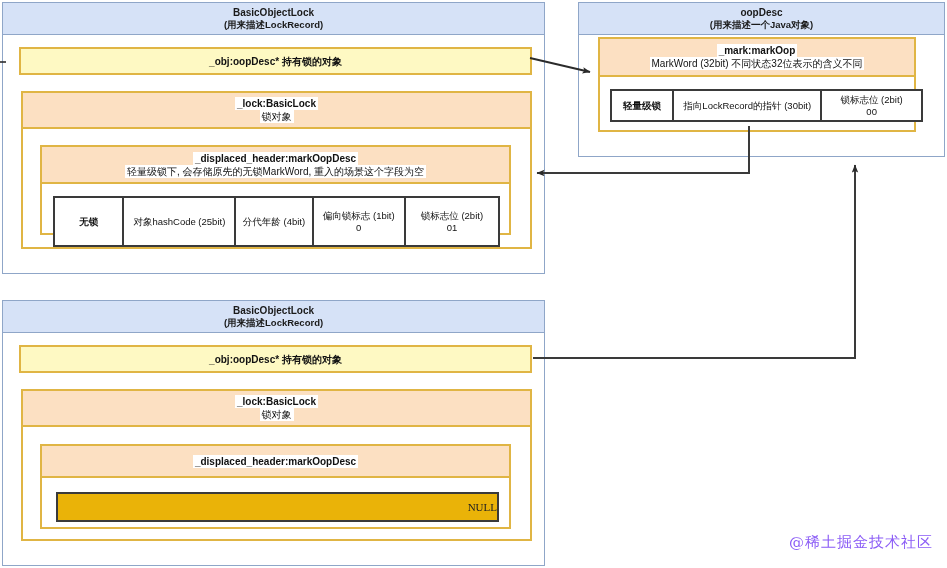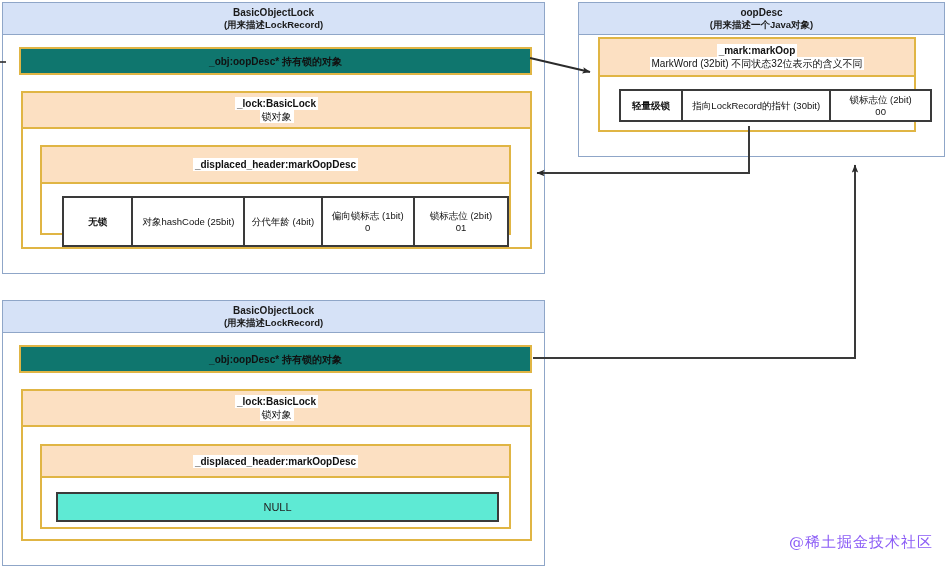--- a/index.html
+++ b/index.html
@@ -15,47 +15,47 @@
   .panel-header{
     position:absolute;left:0;top:0;right:0;height:32px;
     background:#d6e2f7;border-bottom:1px solid #8fa6c8;
     display:flex;flex-direction:column;align-items:center;justify-content:center;
     box-sizing:border-box;
   }
   .panel-header .t1{font-size:10px;font-weight:bold;color:#1a1a1a;line-height:12px;}
   .panel-header .t2{font-size:9.5px;font-weight:bold;color:#1a1a1a;line-height:12px;}
 
   
-  .obox{position:absolute;box-sizing:border-box;border:2px solid #e0b544;background:#0f766e;}
+  .obox{position:absolute;box-sizing:border-box;border:2px solid #e0b544;background:#fef9c3;}
   .obox-shell{position:absolute;box-sizing:border-box;border:2px solid #e0b544;background:#ffffff;}
   .obox-band{
     position:absolute;left:0;top:0;right:0;background:#fce0c2;
     border-bottom:2px solid #e0b544;box-sizing:border-box;
     display:flex;flex-direction:column;align-items:center;justify-content:center;
   }
   .hl{background:#ffffff;display:inline-block;padding:0 2px;}
   .lbl1{font-size:10px;font-weight:bold;color:#111;line-height:13px;white-space:nowrap;}
   .lbl2{font-size:10px;font-weight:normal;color:#111;line-height:13px;white-space:nowrap;}
   .single{display:flex;align-items:center;justify-content:center;height:100%;}
   .single .lbl1{font-weight:bold;}
 
   
   .bittable{position:absolute;display:flex;box-sizing:border-box;
-    border:2px solid #3a3a3a;background:#ffffff;margin-left:9px;}
+    border:2px solid #3a3a3a;background:#ffffff;}
   .bitcell{
     box-sizing:border-box;border-right:2px solid #3a3a3a;
     display:flex;flex-direction:column;align-items:center;justify-content:center;
     font-size:9.5px;color:#111;line-height:12px;white-space:nowrap;
   }
   .bitcell:last-child{border-right:none;}
   .bitcell .bold{font-weight:bold;}
 
   
-  .plainbox{position:absolute;box-sizing:border-box;border:2px solid #3a3a3a;background:#5eead4;
-    display:flex;align-items:center;justify-content:center;font-size:11px;color:#222;}
+  .plainbox{position:absolute;box-sizing:border-box;border:2px solid #3a3a3a;background:#eab308;
+    display:flex;align-items:center;justify-content:flex-end;font-size:11px;color:#222;font-family:Liberation Serif, serif;}
 
   
   svg.links{position:absolute;left:0;top:0;width:947px;height:568px;pointer-events:none;}
 
   
   .watermark{
     position:absolute;right:14px;bottom:16px;
     font-family:"DejaVu Serif","Liberation Serif",serif;
     font-size:15px;color:#8b5cf6;letter-spacing:1px;white-space:nowrap;
   }
@@ -84,20 +84,23 @@
         </span>
         <span class="lbl2">
           <span class="hl">锁对象</span>
         </span>
       </div>
 
       <div class="obox-shell" style="left:17px;top:52px;width:471px;height:90px;">
         <div class="obox-band" style="height:37px;">
           <span class="lbl1">
             <span class="hl">_displaced_header:markOopDesc</span>
+          </span>
+          <span class="lbl2">
+            <span class="hl">轻量级锁下, 会存储原先的无锁MarkWord, 重入的场景这个字段为空</span>
           </span>
         </div>
 
         <div class="bittable" style="left:11px;top:49px;width:447px;height:51px;">
           <div class="bitcell" style="width:70px;">
             <span class="bold">无锁</span>
           </div>
           <div class="bitcell" style="width:113px;">
             <span>对象hashCode (25bit)</span>
           </div>

